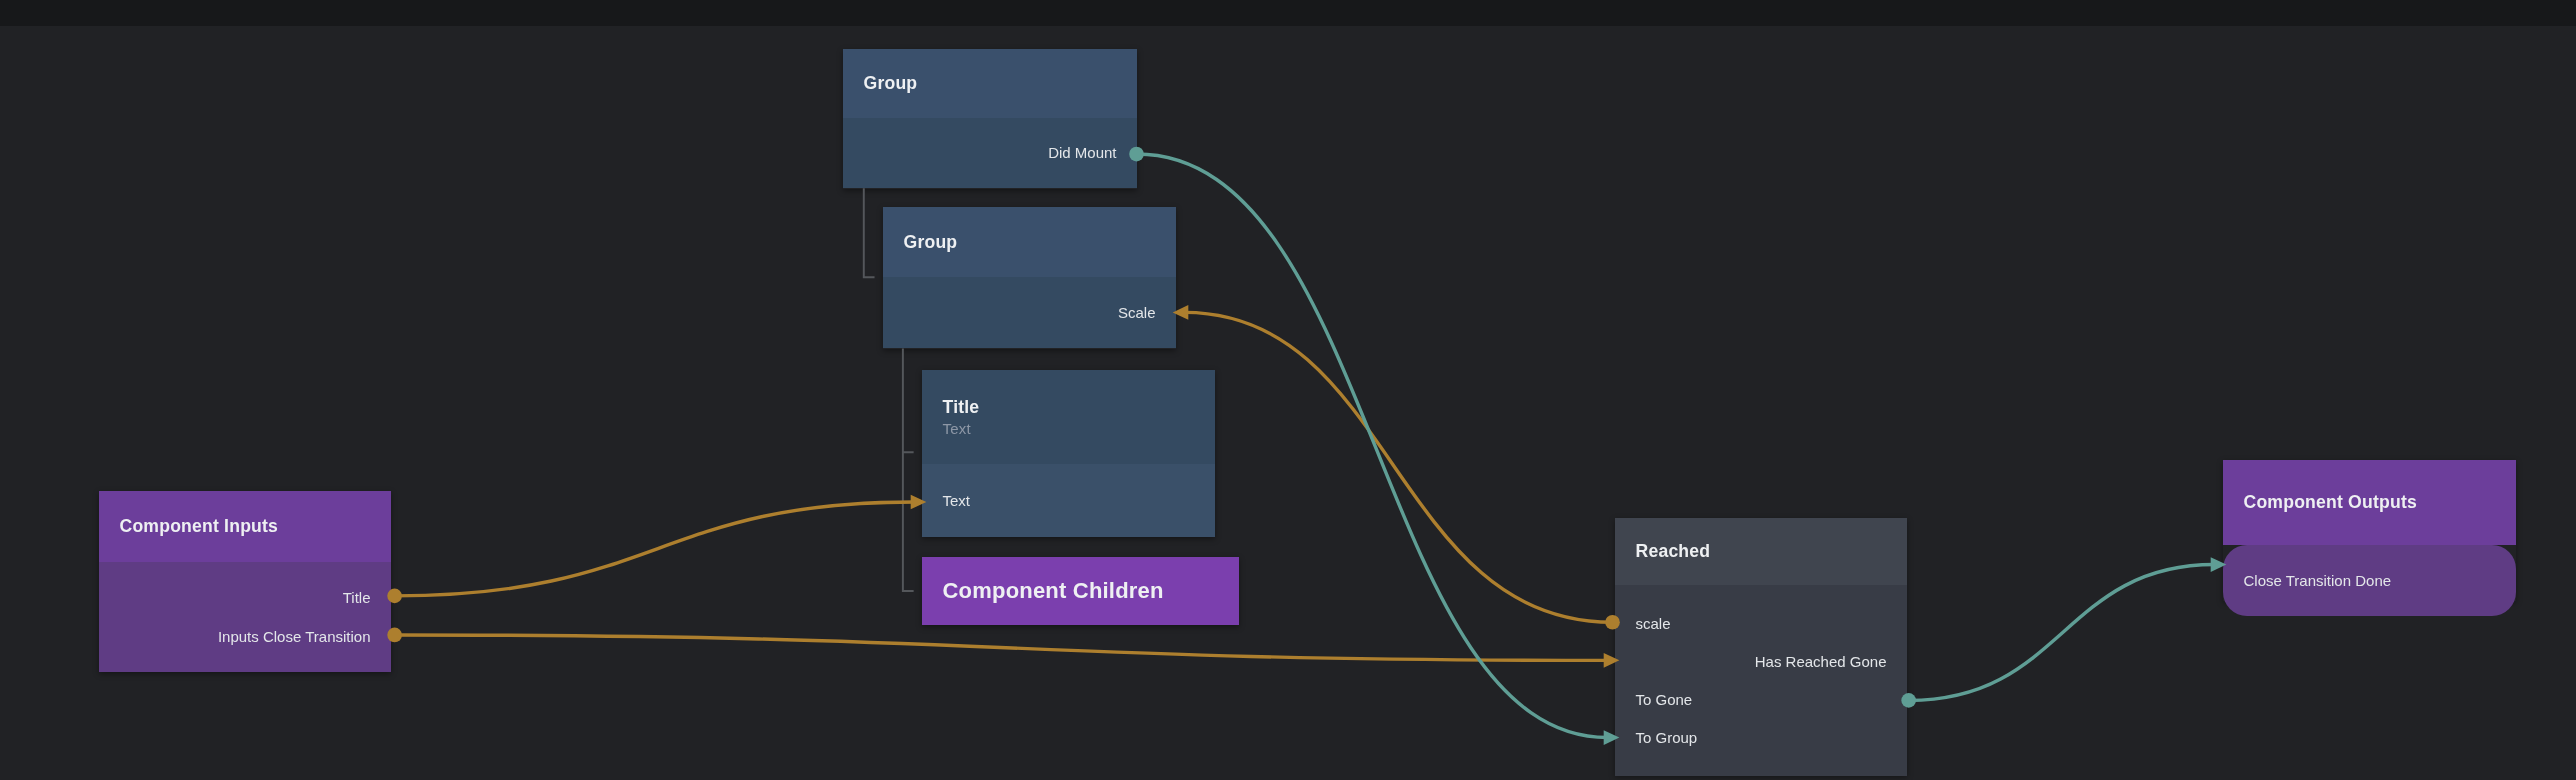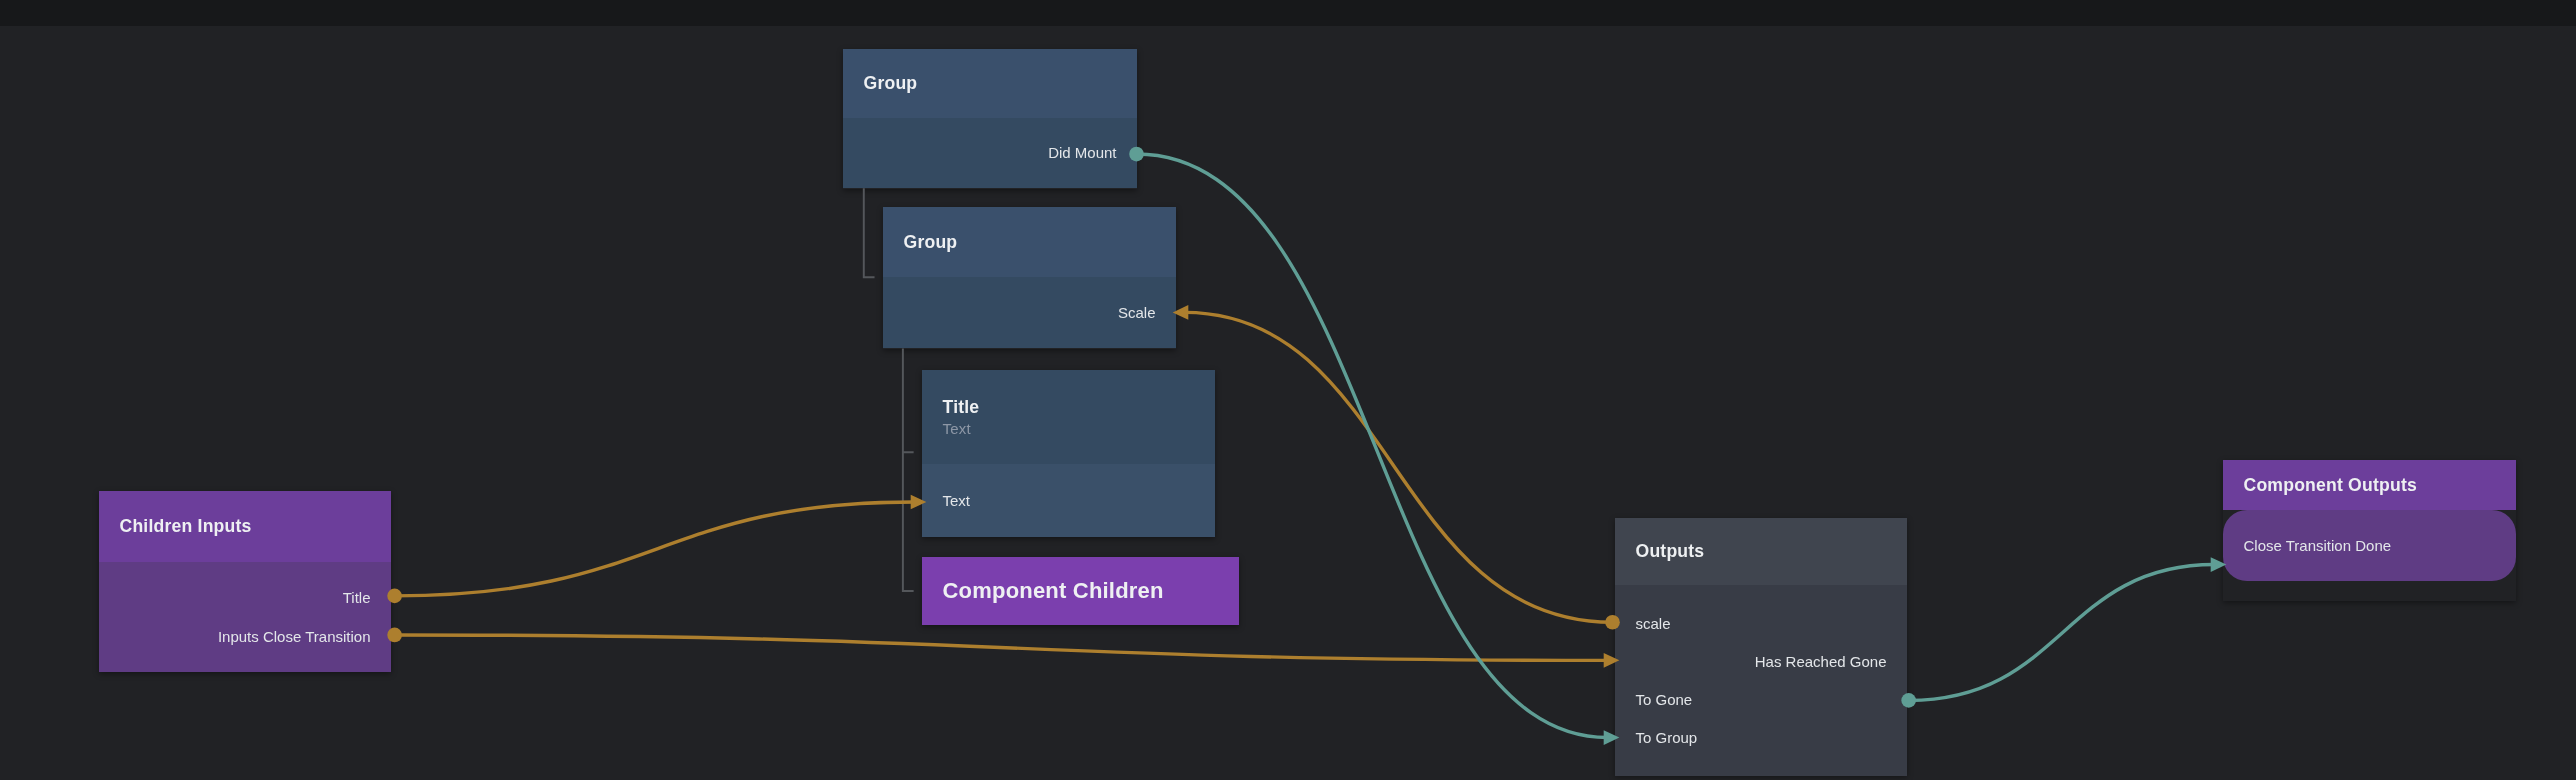--- a/index.html
+++ b/index.html
@@ -39,21 +39,21 @@
   #n-group2{left:883px;top:181px;width:293px;height:142px;}
   #n-group2 .node-header{height:70px;} #n-group2 .node-body{height:71px;}
   #n-title{left:922px;top:344px;width:293px;height:167px;}
   #n-title .node-header{height:94px;} #n-title .node-body{height:73px;}
   #n-children{left:922px;top:531px;width:317px;height:68px;display:flex;align-items:center;padding:0 20.5px;box-sizing:border-box;color:#eef0f2;font-size:22px;font-weight:600;letter-spacing:0.2px;}
   #n-inputs{left:99px;top:465px;width:292px;height:181px;}
   #n-inputs .node-header{height:71px;} #n-inputs .node-body{height:110px;}
   #n-states{left:1615px;top:492px;width:292px;height:257px;}
   #n-states .node-header{height:67px;} #n-states .node-body{height:191px;}
   #n-outputs{left:2223px;top:434px;width:293px;height:141px;}
-  #n-outputs .node-header{height:50px;} #n-outputs .node-body{height:71px;border-radius:24px;}
+  #n-outputs .node-header{height:85px;} #n-outputs .node-body{height:71px;border-radius:24px;}
 </style>
 </head>
 <body>
 
 <div class="canvas">
 
   <div class="node blue" id="n-group1">
     <div class="node-header">
       <span>Group</span>
     </div>
@@ -86,35 +86,35 @@
       </div>
     </div>
   </div>
 
   <div class="node purple-solid" id="n-children">
     <span>Component Children</span>
   </div>
 
   <div class="node purple" id="n-inputs">
     <div class="node-header">
-      <span>Children Inputs</span>
+      <span>Component Inputs</span>
     </div>
     <div class="node-body">
       <div class="port-row right tall">
         <span>Title</span>
       </div>
       <div class="port-row right tall">
         <span>Inputs Close Transition</span>
       </div>
     </div>
   </div>
 
   <div class="node gray" id="n-states">
     <div class="node-header">
-      <span>Outputs</span>
+      <span>Reached</span>
     </div>
     <div class="node-body">
       <div class="port-row">
         <span>scale</span>
       </div>
       <div class="port-row right">
         <span>Has Reached Gone</span>
       </div>
       <div class="port-row">
         <span>To Gone</span>

